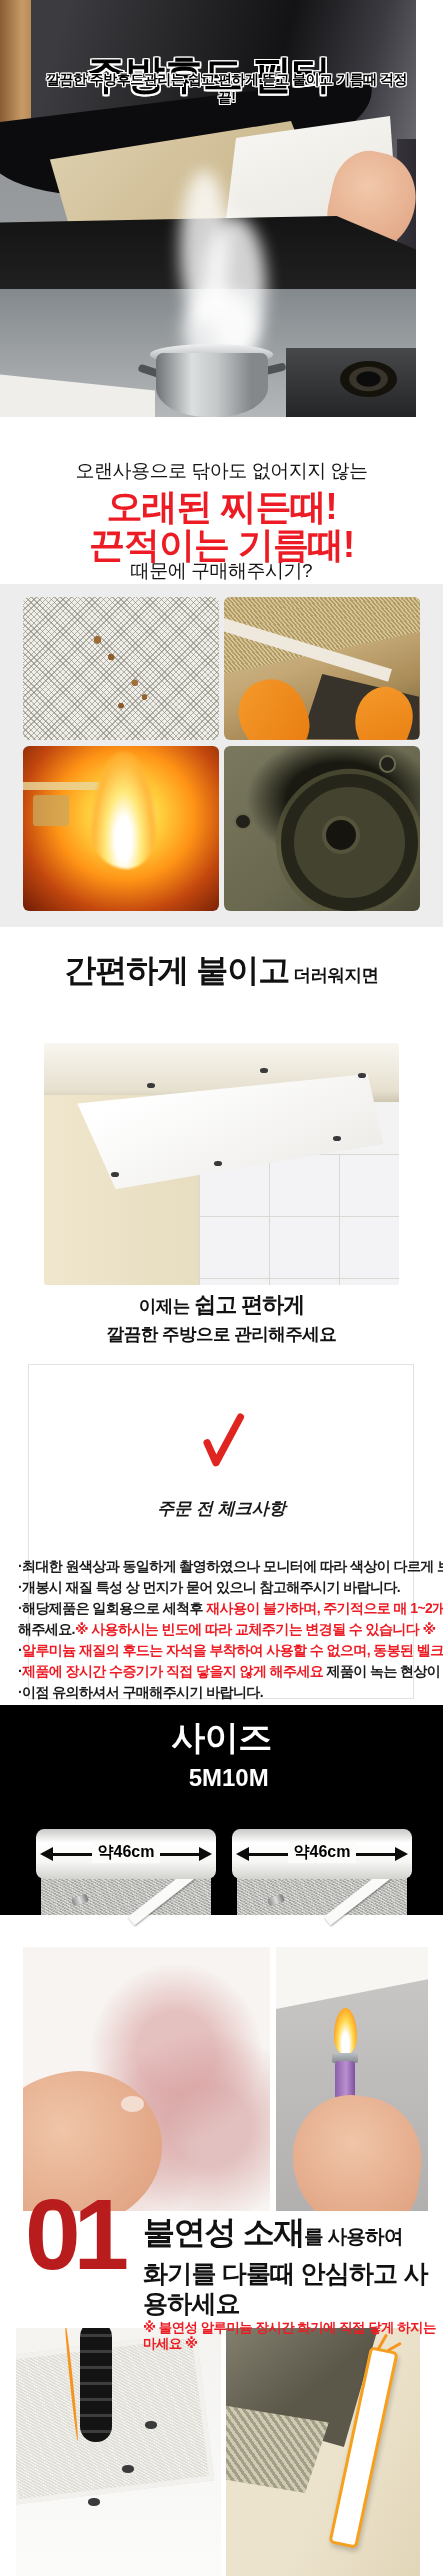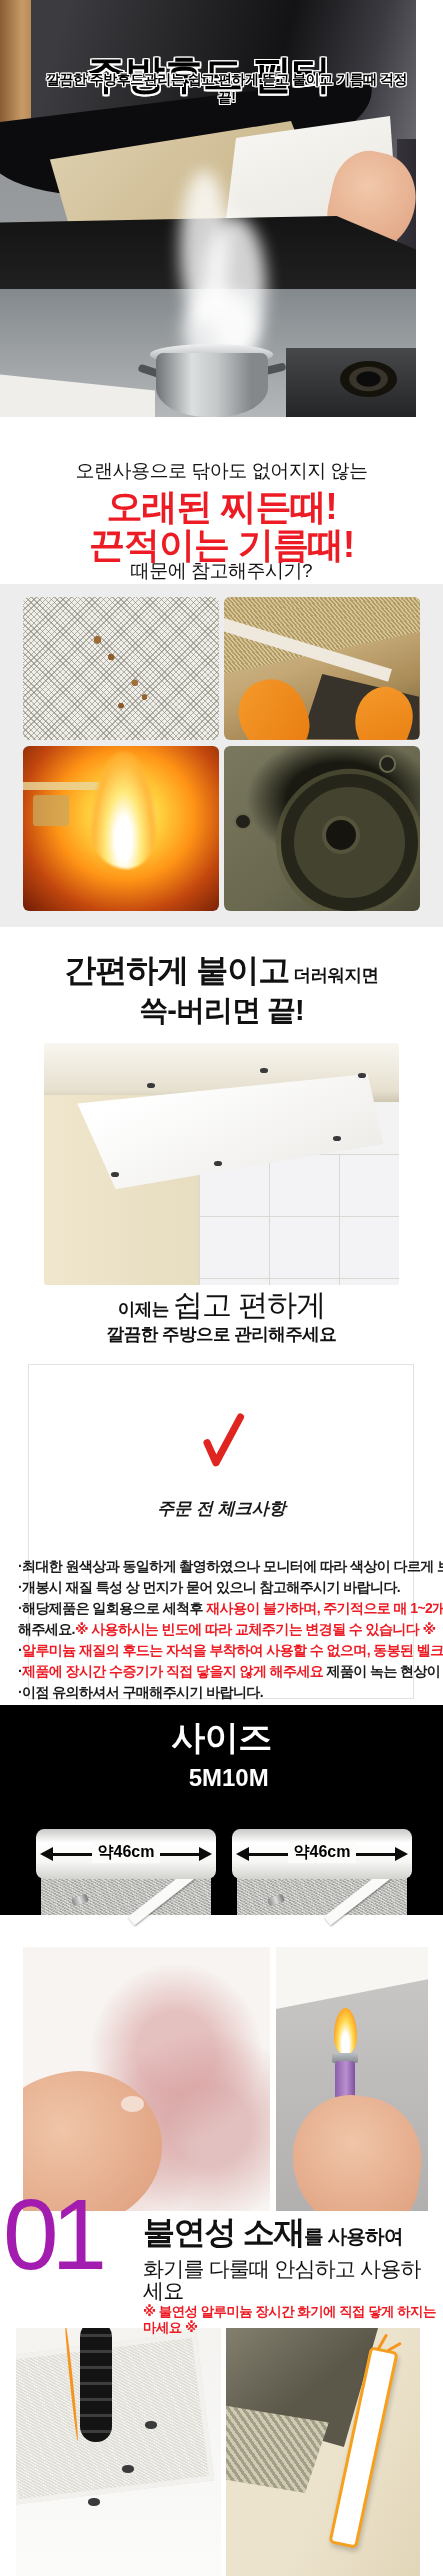--- a/index.html
+++ b/index.html
@@ -73,21 +73,21 @@
   .photo2{left:44px;top:1043px;width:355px;height:242px;border-radius:3.1px;overflow:hidden;background:#f3f3f4;}
   .p2-hoodbar{left:0;top:0;width:355px;height:59px;background:linear-gradient(180deg,#f8f6f0,#e6e0cf 80%,#cfc7b2);}
   .p2-wall-l{left:0;top:52px;width:155px;height:191px;background:linear-gradient(90deg,#efe6cd,#e7ddc0);}
   .p2-tiles{left:155px;top:111px;width:201px;height:131px;background-color:#f3f3f5;background-image:linear-gradient(#d9d8d3 1.5px,transparent 1.5px),linear-gradient(90deg,#d9d8d3 1.5px,transparent 1.5px);background-size:70px 62px;}
   .p2-filter{left:20.6px;top:31px;width:319px;height:134px;background:linear-gradient(155deg,#ffffff 20%,#f0efec 70%,#e4e3df);clip-path:polygon(4% 22%,95% 0,100% 52%,16% 86%);}
   .dot{background:#3a3a3c;border-radius:45%;}
 
   
   .easy1{top:1289px;line-height:32px;white-space:nowrap;}
   .easy-pre{font-size:17.5px;font-weight:700;letter-spacing:-0.5px;}
-  .easy-big{font-size:30px;font-weight:400;letter-spacing:-1px;}
+  .easy-big{font-size:22px;font-weight:700;letter-spacing:-1px;}
   .easy2{top:1322px;font-size:17.5px;font-weight:700;letter-spacing:-0.5px;}
 
   
   .checkbox{left:28px;top:1364px;width:384px;height:333px;border:1px solid #e2e2e2;background:#fff;}
   .checkmark{top:1411px;height:58px;}
   .check-title{top:1475px;font-size:20.6px;font-weight:700;font-style:italic;color:#181818;}
   .check-sub{top:1497px;font-size:17px;font-weight:600;font-style:italic;color:#181818;}
   .check-list{left:18px;top:1556px;width:409px;}
   .check-line{font-size:14px;font-weight:600;letter-spacing:-0.6px;line-height:21px;color:#1c1c1c;white-space:nowrap;}
   .red{color:#ed1c24;}
@@ -125,26 +125,26 @@
 
   .f2L{left:15.5px;top:2328px;width:205px;height:251px;background:linear-gradient(180deg,#f4f3f0 0%,#fbfbfa 100%);}
   .f2L .filter-a{left:-10.3px;top:15.5px;width:191px;height:139px;background:#e0dfd8;background-image:repeating-linear-gradient(35deg,rgba(255,255,255,.6) 0 1px,transparent 1px 2.6px);transform:rotate(-7deg);border:5.2px solid #f2f1ed;}
   .magnet{left:64px;top:-7.2px;width:32px;height:121px;background:#141414;background-image:repeating-linear-gradient(180deg,transparent 0 13.4px,#3d3d3d 13.4px 16px);border-radius:15.5px;}
   .o-accent{background:#f7941d;border-radius:2.1px;}
   .f2R{left:226px;top:2328px;width:194px;height:251px;background:linear-gradient(115deg,#ece3cd 55%,#e2d6b8);}
   .f2R .hood-diag{left:-31px;top:-31px;width:170px;height:129px;background:linear-gradient(125deg,#969280,#5b5749 70%);transform:rotate(16deg);}
   .f2R .grille{left:-5.2px;top:77px;width:108px;height:88px;background:repeating-linear-gradient(55deg,#cfcab2 0 3.1px,#a39e87 3.1px 6.2px);clip-path:polygon(0 0,100% 20%,78% 100%,0 84%);}
   .velcro{left:123px;top:18.5px;width:23px;height:195px;background:#fff;border:3.1px solid #f7a01d;border-radius:5.2px;transform:rotate(12deg);box-shadow:2.1px 3.1px 5.2px rgba(0,0,0,.2);}
 
-  .feat-num{left:3px;font-size:100px;font-weight:400;letter-spacing:-7.2px;line-height:77px;color:#a21caf;z-index:6;}
+  .feat-num{left:25px;font-size:100px;font-weight:700;letter-spacing:-7.2px;line-height:77px;color:#b91c1c;z-index:6;}
   .feat-text{left:143px;width:294px;z-index:6;}
   .feat-line1{line-height:34px;white-space:nowrap;}
   .feat-big{font-size:32px;font-weight:800;letter-spacing:-1.3px;}
   .feat-small{font-size:19.6px;font-weight:700;letter-spacing:-0.8px;}
-  .feat-line2{font-size:21px;font-weight:400;letter-spacing:-0.8px;line-height:22px;}
+  .feat-line2{font-size:25px;font-weight:700;letter-spacing:-0.8px;line-height:30px;}
   .feat-note{font-size:13.4px;font-weight:700;color:#ed1c24;letter-spacing:-0.5px;line-height:16px;margin-top:1.5px;}
 </style>
 </head>
 <body>
 
 <div class="page">
 
   <section class="abs hero">
     <div class="abs hero-wood"></div>
     <div class="abs hero-hood-top"></div>
@@ -166,21 +166,21 @@
     <div class="abs hero-handle" style="left:262px;top:365px;transform:rotate(-14deg);"></div>
     <div class="abs hero-pot"></div>
     <h1 class="abs center hero-title ow3">주방후드 필터</h1>
     <div class="abs center hero-subtitle ow2">깔끔한 주방후드관리는 쉽고 편하게 뜯고 붙이고 기름때 걱정 끝!</div>
   </section>
 
   <section>
     <div class="abs center prob1">오랜사용으로 닦아도 없어지지 않는</div>
     <div class="abs center prob2">오래된 찌든때!</div>
     <div class="abs center prob3">끈적이는 기름때!</div>
-    <div class="abs center prob4">때문에 참고해주시기?</div>
+    <div class="abs center prob4">때문에 구매해주시기?</div>
   </section>
 
   <section class="abs grayband"></section>
   <div class="abs gphoto gA"></div>
   <div class="abs gphoto gB">
     <div class="abs b-mesh"></div>
     <div class="abs b-frame"></div>
     <div class="abs b-dark"></div>
     <div class="abs glove" style="left:15.5px;top:82px;width:67px;height:77px;transform:rotate(-18deg);"></div>
     <div class="abs glove" style="left:131px;top:90px;width:57px;height:67px;transform:rotate(20deg);"></div>
@@ -194,21 +194,20 @@
     <div class="abs d-soot"></div>
     <div class="abs d-ring"></div>
     <div class="abs d-hub"></div>
     <div class="abs d-screw" style="left:155px;top:9.3px;"></div>
     <div class="abs d-screw" style="left:10.3px;top:67px;"></div>
   </div>
 
   <div class="abs center sol1">
     <span class="sol-big">간편하게 붙이고</span><span class="sol-small"> 더러워지면</span>
   </div>
-  <div class="abs center sol2">쓱-버리면 끝!</div>
 
   <div class="abs photo2">
     <div class="abs p2-hoodbar"></div>
     <div class="abs p2-wall-l"></div>
     <div class="abs p2-tiles"></div>
     <div class="abs p2-filter"></div>
     <div class="abs dot" style="left:103px;top:40px;width:8.2px;height:5.2px;"></div>
     <div class="abs dot" style="left:216px;top:25px;width:8.2px;height:5.2px;"></div>
     <div class="abs dot" style="left:314px;top:30px;width:8.2px;height:5.2px;"></div>
     <div class="abs dot" style="left:67px;top:129px;width:8.2px;height:5.2px;"></div>

